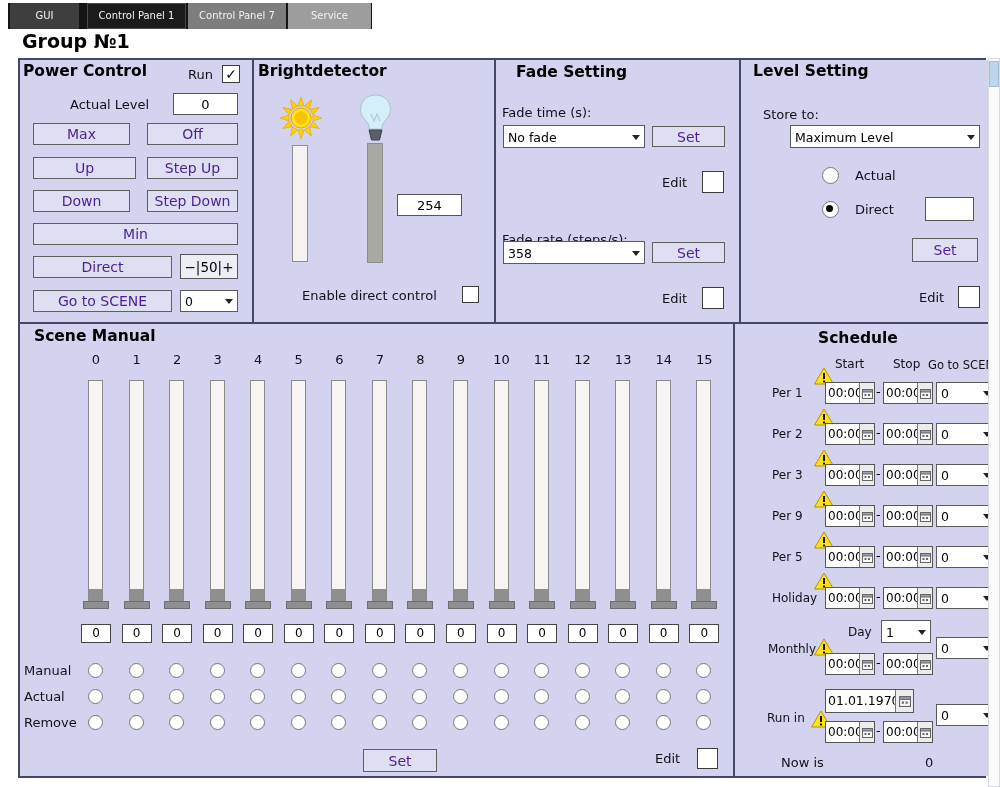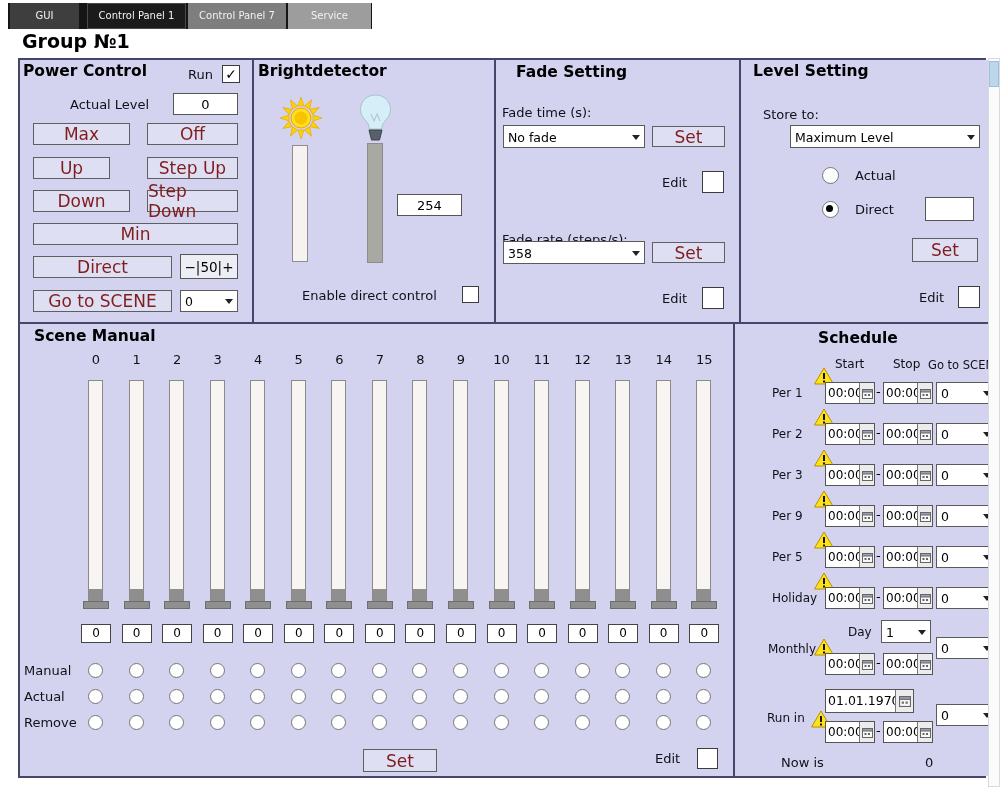--- a/index.html
+++ b/index.html
@@ -21,21 +21,21 @@
   #p-power{left:0;top:0;width:234px;height:264px;border-right:2px solid #46466b;border-bottom:2px solid #46466b}
   #p-bright{left:234px;top:0;width:242px;height:264px;border-right:2px solid #46466b;border-bottom:2px solid #46466b}
   #p-fade{left:476px;top:0;width:245px;height:264px;border-right:2px solid #46466b;border-bottom:2px solid #46466b}
   #p-level{left:721px;top:0;width:285px;height:264px;border-bottom:2px solid #46466b}
   #p-scene{left:0;top:264px;width:715px;height:452px;border-right:2px solid #46466b}
   #p-sched{left:745px;top:264px;width:249px;height:452px}
 
   .ptitle{position:absolute;font-size:15.5px;font-weight:bold;color:#000;white-space:nowrap}
   .lbl{position:absolute;font-size:13px;color:#101018;white-space:nowrap}
   .small{font-size:12px}
-  .btn{position:absolute;background:#dfdff4;border:1px solid #5f5f5f;font-size:17px;color:#7f1d1d;
+  .btn{position:absolute;background:#dfdff4;border:1px solid #5f5f5f;font-size:14px;color:#4c1d95;
        display:flex;align-items:center;justify-content:center;cursor:default}
   .inputbox{position:absolute;background:#fff;border:1px solid #555;font-size:13px;color:#000;
        display:flex;align-items:center;justify-content:center;overflow:hidden}
   .cb{position:absolute;background:#fff;border:1px solid #3c3c3c;display:flex;align-items:center;justify-content:center;
       font-size:14px;font-weight:bold;color:#000}
   .ddl{position:absolute;background:#fff;border:1px solid #5a5a5a}
   .ddl-val{position:absolute;left:4px;top:50%;transform:translateY(-50%);font-size:12.5px;color:#000;white-space:nowrap}
   .chev{position:absolute;right:4px;top:50%;margin-top:-2px;width:0;height:0;
         border-left:4px solid transparent;border-right:4px solid transparent;border-top:5px solid #222}
   .radio{position:absolute;width:15px;height:15px;border-radius:50%;background:#fff;border:1px solid #777}
@@ -88,21 +88,21 @@
     <section class="panel" id="p-power">
       <div class="ptitle" style="left:3px;top:2px">Power Control</div>
       <div class="lbl" style="left:168px;top:7px">Run</div>
       <div class="cb" style="left:202px;top:5px;width:18px;height:18px">
           <span>✓</span>
         </div>
       <div class="lbl" style="left:50px;top:37px">Actual Level</div>
       <div class="inputbox" style="left:153px;top:33px;width:65px;height:22px">0</div>
       <div class="btn" style="left:13px;top:63px;width:97px;height:22px">Max</div>
       <div class="btn" style="left:127px;top:63px;width:91px;height:22px">Off</div>
-      <div class="btn" style="left:13px;top:97px;width:77px;height:22px">Up</div>
+      <div class="btn" style="left:13px;top:97px;width:103px;height:22px">Up</div>
       <div class="btn" style="left:127px;top:97px;width:91px;height:22px">Step Up</div>
       <div class="btn" style="left:13px;top:130px;width:97px;height:22px">Down</div>
       <div class="btn" style="left:127px;top:130px;width:91px;height:22px">Step Down</div>
       <div class="btn" style="left:13px;top:163px;width:205px;height:22px">Min</div>
       <div class="btn" style="left:13px;top:196px;width:139px;height:22px">Direct</div>
       <div class="stepper" style="left:160px;top:194px;width:58px;height:25px">
         <span>−|</span>
           <span>50</span>
           <span>|+</span>
       </div>

